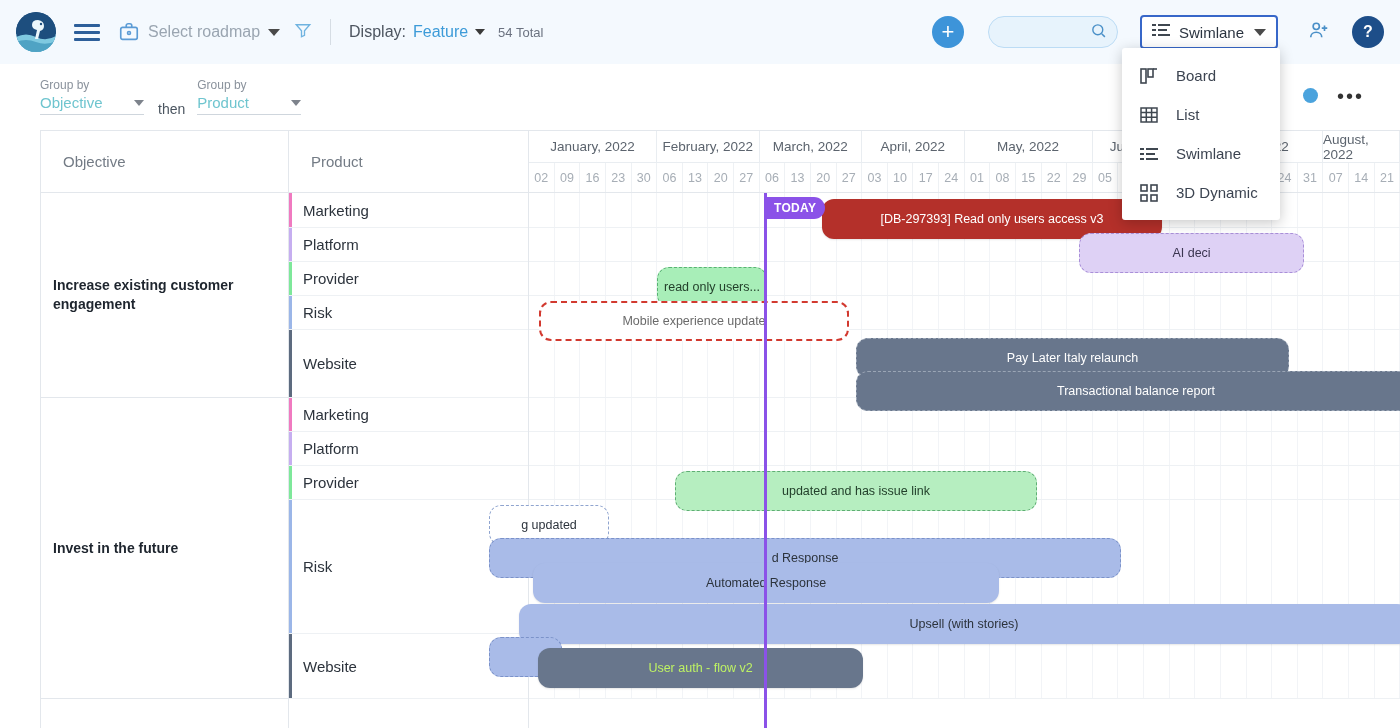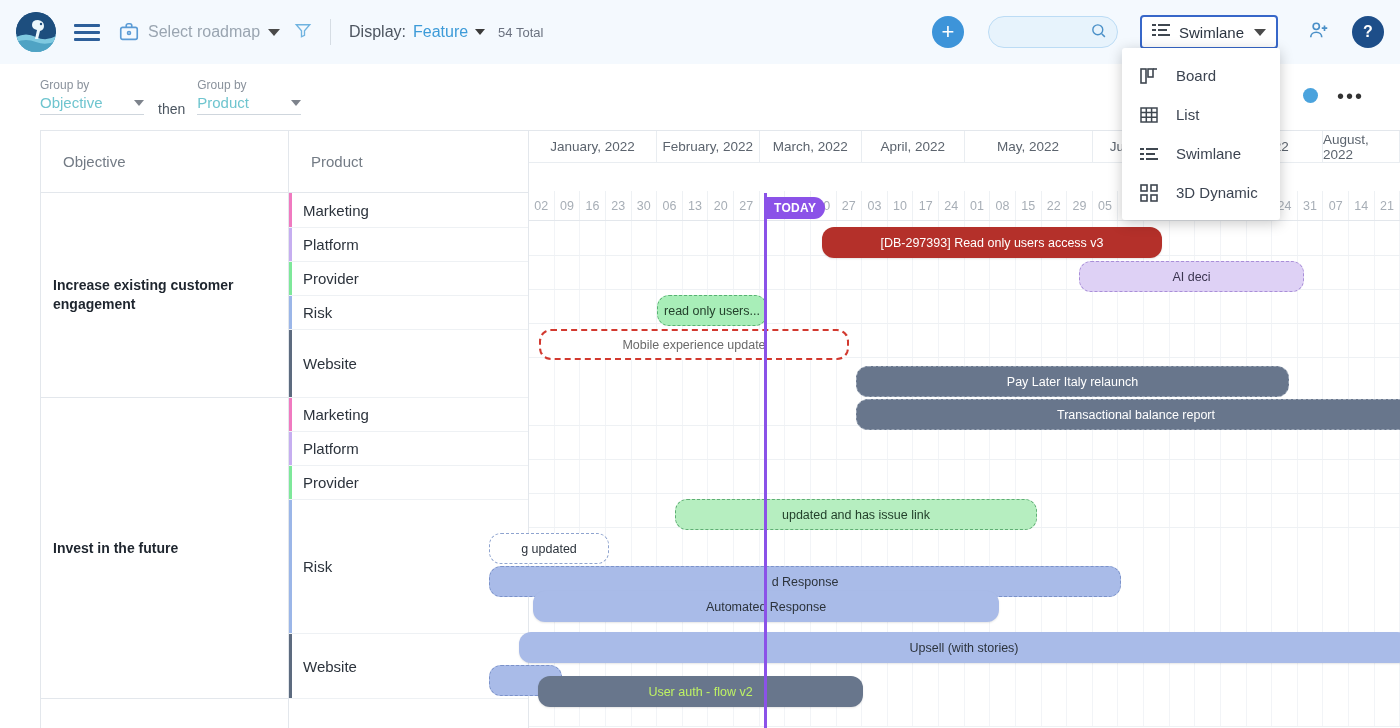--- a/index.html
+++ b/index.html
@@ -153,21 +153,21 @@
     background: var(--accent, transparent);
   }
 
   
   .months { display: flex; height: 32px; border-bottom: 1px solid #e9edf1; }
   .month {
     border-right: 1px solid #e9edf1;
     display: flex; align-items: center; justify-content: center;
     font-size: 13.5px; color: #5c646e;
   }
-  .days { display: flex; height: 30px; border-bottom: 1px solid #e3e7ec; margin-top: 28px; }
+  .days { display: flex; height: 30px; border-bottom: 1px solid #e3e7ec; }
   .day {
     width: 49px; border-right: 1px solid #eef1f4;
     display: flex; align-items: center; justify-content: center;
     font-size: 12.5px; color: #a7aeb6;
   }
   .tl-rows { position: relative; }
   .tl-row { border-bottom: 1px solid #eef1f4; position: relative; }
   .vlines { position: absolute; inset: 0; display: flex; pointer-events: none; }
   .vline { width: 49px; border-right: 1px solid #f2f4f7; }
 
@@ -178,21 +178,21 @@
   }
   .today-flag {
     position: absolute; top: 66px; height: 22px; line-height: 22px;
     background: #8b52e8; color: #fff; font-size: 12px;
     padding: 0 9px 0 7px; border-radius: 0 11px 11px 0; z-index: 14;
     font-weight: 600; letter-spacing: .3px;
   }
 
   
   .bar {
-    position: absolute; height: 31px; border-radius: 12px;
+    position: absolute; height: 40px; border-radius: 12px;
     display: flex; align-items: center; justify-content: center;
     font-size: 12.5px; white-space: nowrap; overflow: hidden;
     cursor: pointer; z-index: 8;
     box-shadow: 0 1px 2px rgba(0,0,0,0.10);
   }
   .bar.dashed { box-shadow: none; }
 </style>
 </head>
 <body>
 

